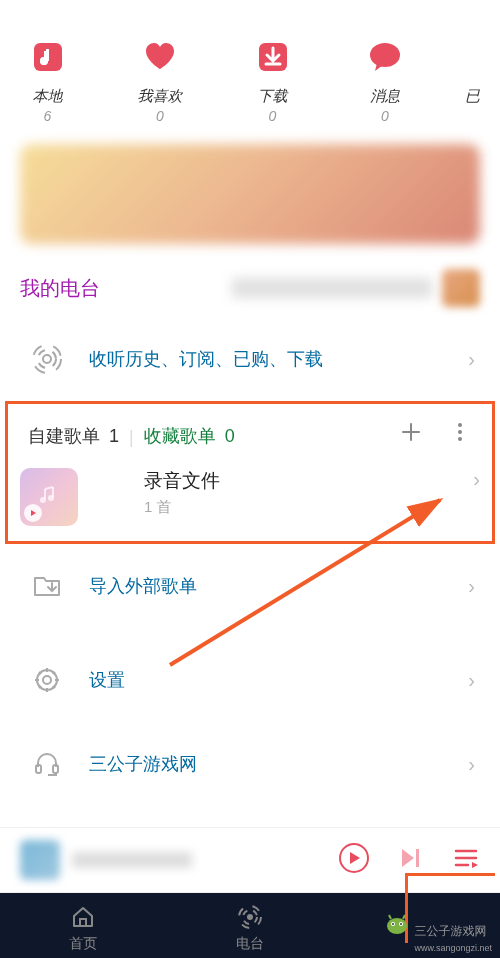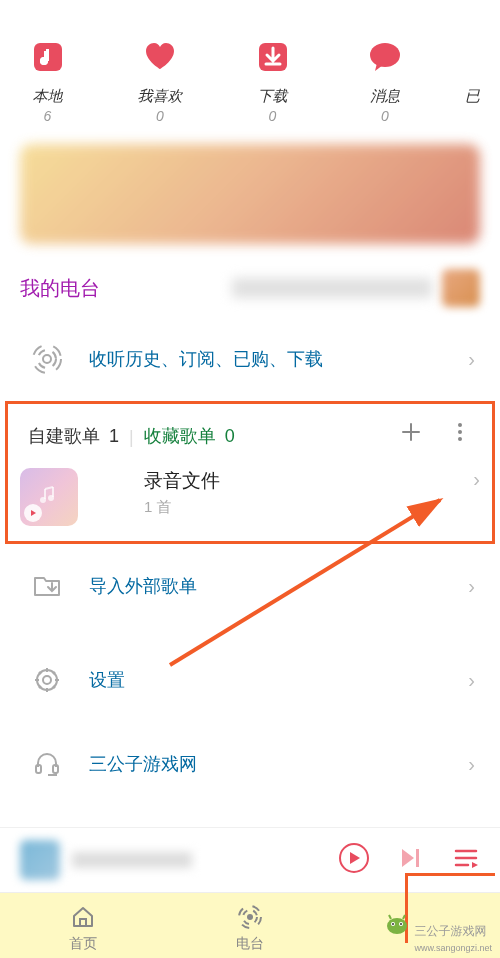--- a/index.html
+++ b/index.html
@@ -49,21 +49,21 @@
     .arrow-svg { position: absolute; top: 490px; left: 140px; width: 320px; height: 200px; pointer-events: none; z-index: 50; }
     
     
     .now-playing { display: flex; align-items: center; padding: 12px 20px; border-top: 1px solid #f0f0f0; margin-top: auto; }
     .np-thumb { width: 40px; height: 40px; border-radius: 6px; background: linear-gradient(135deg, #7ab8d8, #a0c8e0); filter: blur(4px); margin-right: 12px; }
     .np-text { width: 120px; height: 16px; background: #ddd; filter: blur(5px); }
     .np-controls { margin-left: auto; display: flex; gap: 28px; align-items: center; }
     .np-btn { color: #e84c5f; }
     
     
-    .bottom-nav { display: flex; border-top: 1px solid #eee; padding: 10px 0 5px; background: #fef9c3; position: relative; }
+    .bottom-nav { display: flex; border-top: 1px solid #eee; padding: 10px 0 5px; background: #0f172a; position: relative; }
     .nav-item { flex: 1; display: flex; flex-direction: column; align-items: center; gap: 4px; }
     .nav-icon { width: 28px; height: 28px; display: flex; align-items: center; justify-content: center; color: #888; }
     .nav-label { font-size: 14px; color: #888; }
     .nav-highlight { position: absolute; right: 5px; top: -20px; width: 90px; height: 70px; border: 3px solid #f25c28; border-bottom: none; border-right: none; }
     
     .mascot { position: absolute; bottom: 22px; right: 90px; width: 26px; height: 26px; }
     .watermark { position: absolute; bottom: 4px; right: 8px; font-size: 12px; color: #999; z-index: 100; }
     
     .spacer { flex: 1; }
   </style>

